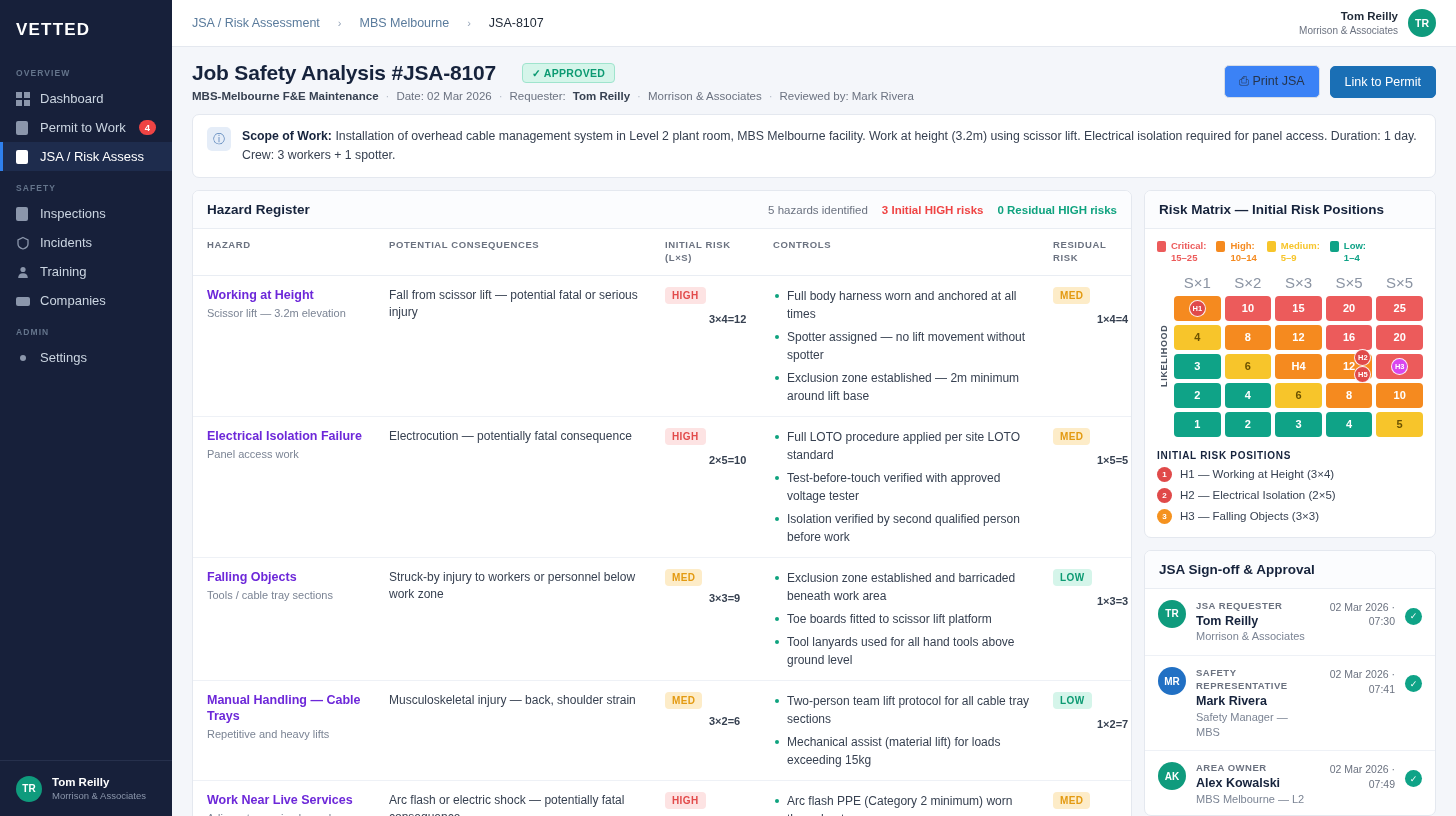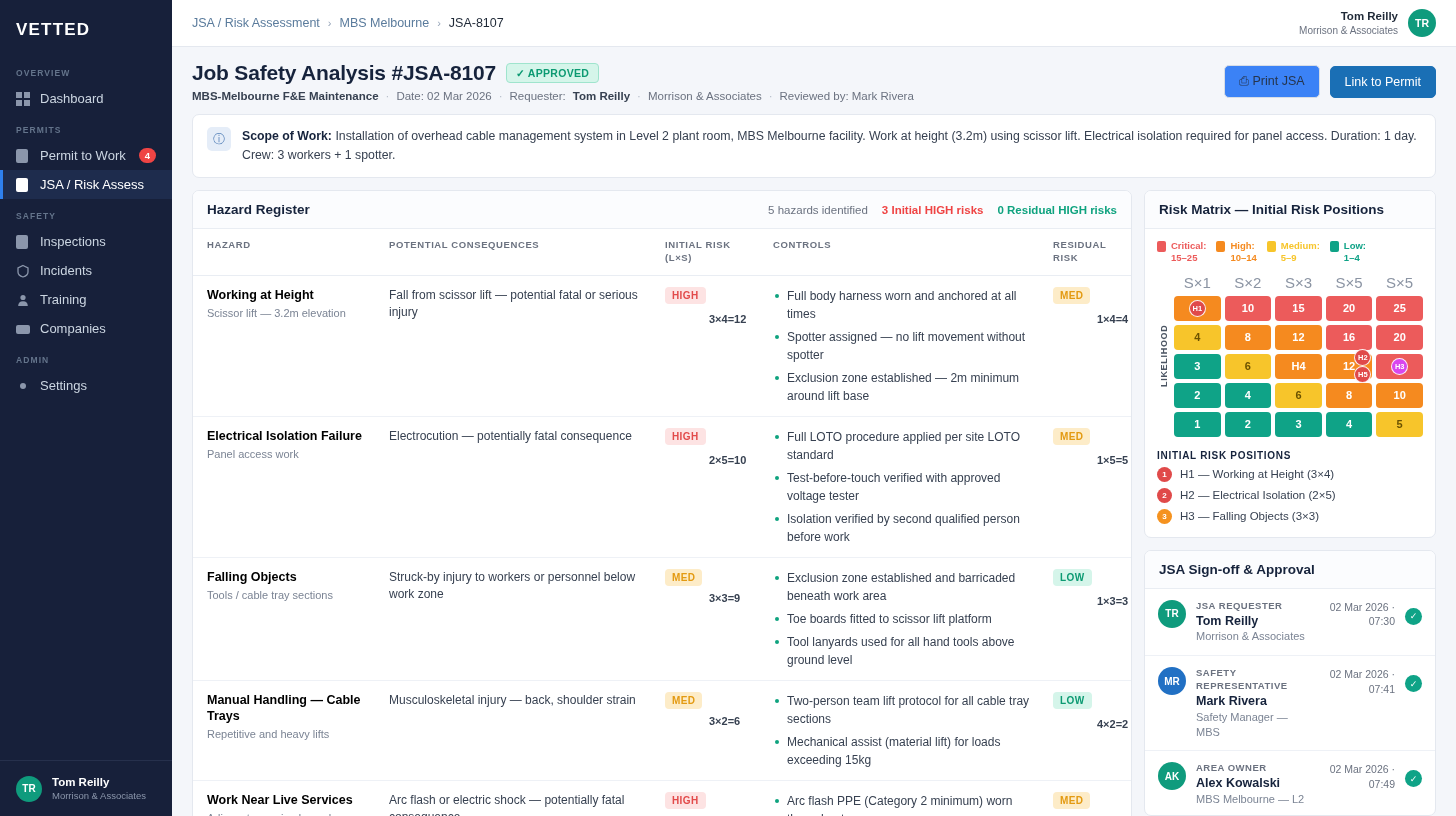--- a/index.html
+++ b/index.html
@@ -72,42 +72,42 @@
   .side-foot .nm { font-size: 11.5px; font-weight: bold; color: #fff; line-height:1.25; }
   .side-foot .co { font-size: 9.5px; color: #8b96ab; line-height:1.25; }
 
   
   .main { flex: 1; height: 816px; display: flex; flex-direction: column; overflow: hidden; }
 
   .topbar {
     height: 47px; background: #ffffff; border-bottom: 1px solid #e4e8ef;
     display: flex; align-items: center; padding: 0 20px; flex: 0 0 47px;
   }
-  .crumbs { display: flex; align-items: center; gap: 8px; font-size: 12.5px; }
+  .crumbs { display: flex; align-items: center; gap: 18px; font-size: 12.5px; }
   .crumbs a { color: #5a7b9c; text-decoration: none; cursor: pointer; }
   .crumbs .sep { color: #94a3b8; font-size: 11px; }
   .crumbs .cur { color: #1f2937; }
   .topuser { margin-left: auto; display: flex; align-items: center; gap: 10px; }
   .topuser .tu-txt { text-align: right; }
   .topuser .nm { font-size: 11.5px; font-weight: bold; color: #1f2937; line-height:1.3; }
   .topuser .co { font-size: 10px; color: #6b7280; line-height:1.3; }
   .topuser .av {
     width: 28px; height: 28px; border-radius: 50%; background: #0f9b7d;
     color: #fff; font-size: 10.5px; font-weight: bold;
     display: flex; align-items: center; justify-content: center;
   }
 
   .pagehead { padding: 14px 20px 10px 20px; display: flex; align-items: flex-start; }
   .ph-left { flex: 1; }
   .ph-title-row { display: flex; align-items: center; gap: 10px; }
   h1 { font-size: 21px; font-weight: bold; color: #16233c; letter-spacing: -0.2px; }
   .pill-approved {
     background: #d5f5ea; color: #0c9a72; border: 1px solid #9fe4cd;
     font-size: 10.5px; font-weight: bold; letter-spacing: .3px;
-    padding: 3px 9px; border-radius: 4px;
+    padding: 3px 9px; border-radius: 4px; margin-left: 16px;
   }
   .ph-meta {
     margin-top: 5px; font-size: 11.5px; color: #6b7280;
     display: flex; align-items: center; gap: 7px; flex-wrap: wrap;
   }
   .ph-meta .m-strong { color: #374151; font-weight: bold; }
   .ph-meta .dotsep { color: #b6bec9; }
   .ph-actions { display: flex; gap: 10px; align-items: center; padding-top: 4px; }
   .btn {
     font-size: 12.5px; border-radius: 5px; padding: 8px 14px; cursor: pointer;
@@ -150,21 +150,21 @@
     border-bottom: 1px solid #e9edf3; vertical-align: top; line-height: 1.35;
   }
   table.hz td { padding: 11px 10px; border-bottom: 1px solid #eef1f6; vertical-align: top; }
   table.hz tr:last-child td { border-bottom: none; }
   .c-haz { width: 186px; padding-left: 14px !important; }
   .c-con { width: 276px; }
   .c-ini { width: 108px; }
   .c-ctl { width: auto; }
   .c-res { width: 88px; padding-right: 14px !important; }
 
-  .hz-name { font-size: 12.5px; font-weight: bold; color: #000000; line-height: 1.3; }
+  .hz-name { font-size: 12.5px; font-weight: bold; color: #6d28d9; line-height: 1.3; }
   .hz-sub { font-size: 11px; color: #7b8494; margin-top: 3px; line-height: 1.35; }
   .hz-cons { font-size: 12px; color: #374151; line-height: 1.45; }
 
   .riskwrap { display: flex; flex-wrap: wrap; align-items: center; gap: 6px; }
   .rtag {
     font-size: 10px; font-weight: bold; letter-spacing: .4px;
     border-radius: 4px; padding: 3px 7px; display: inline-block;
   }
   .rtag.HIGH { background: #fde3e3; color: #e24a4a; }
   .rtag.MED  { background: #fdecc8; color: #e39a12; }
@@ -265,21 +265,20 @@
         <div class="nav-section">OVERVIEW</div>
         <div class="nav-item">
           <span class="nav-ico ico-dash">
             <i></i>
             <i></i>
             <i></i>
             <i></i>
           </span>
           <span>Dashboard</span>
         </div>
-        <div class="nav-section">PERMITS</div>
         <div class="nav-item">
           <span class="nav-ico">
             <span class="ico-doc" style="display:block"></span>
           </span>
           <span>Permit to Work</span>
           <span class="badge-count">4</span>
         </div>
         <div class="nav-item active">
           <span class="nav-ico">
             <span class="ico-doc on" style="display:block"></span>
@@ -503,21 +502,21 @@
                   </td>
                   <td class="c-ctl">
                     <ul class="ctrls">
                       <li>Two-person team lift protocol for all cable tray sections</li>
                       <li>Mechanical assist (material lift) for loads exceeding 15kg</li>
                     </ul>
                   </td>
                   <td class="c-res">
                     <div class="riskwrap">
                       <span class="rtag LOW">LOW</span>
-                      <span class="rcalc block">4×2=2</span>
+                      <span class="rcalc block">1×2=7</span>
                     </div>
                   </td>
                 </tr>
                 <tr>
                   <td class="c-haz">
                     <div class="hz-name">Work Near Live Services</div>
                     <div class="hz-sub">Adjacent energized panels</div>
                   </td>
                   <td class="c-con">
                     <div class="hz-cons">Arc flash or electric shock — potentially fatal consequence</div>

